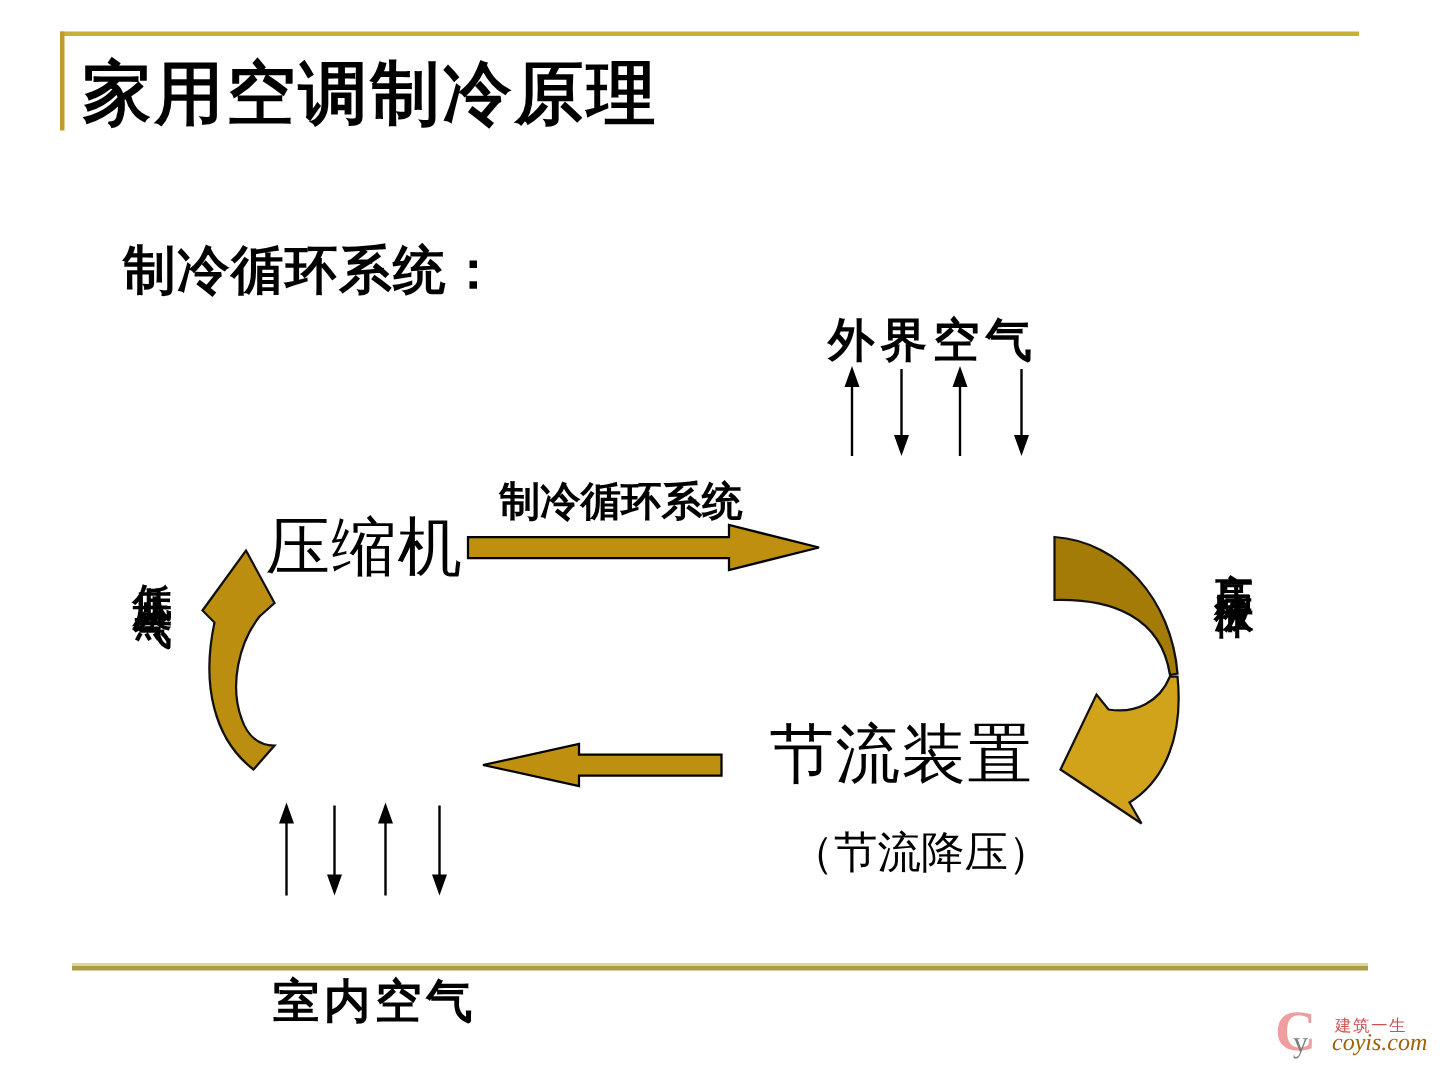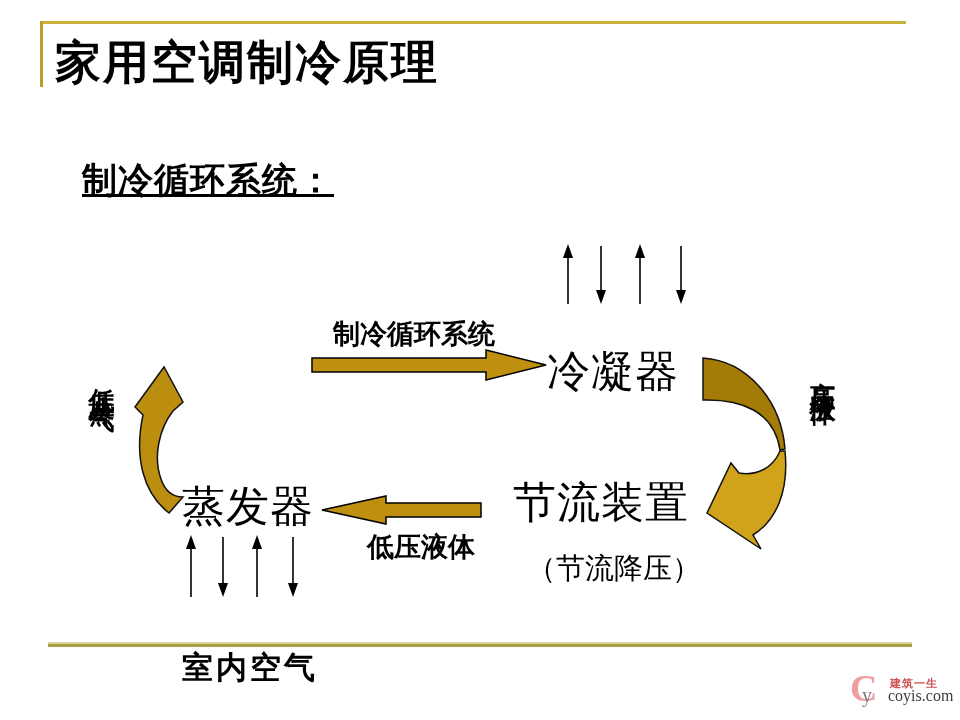--- a/index.html
+++ b/index.html
@@ -10,21 +10,21 @@
   .abs{position:absolute;white-space:nowrap;}
 
   
   .top-rule{position:absolute;left:40px;top:21px;width:866px;height:3px;background:#c9b037;}
   .left-rule{position:absolute;left:40px;top:21px;width:3px;height:66px;background:#bf9d2c;}
   .bottom-rule{position:absolute;left:48px;top:644px;width:864px;height:3px;
     background:#ab9c48;box-shadow:0 -2px 0 #ddd49b;}
 
   
   .title{left:55px;top:32px;font-size:46px;font-weight:bold;letter-spacing:2px;}
-  .subtitle{left:82px;top:157px;font-size:35px;font-weight:bold;letter-spacing:1px;text-decoration:underline;}
+  .subtitle{left:82px;top:157px;font-size:35px;font-weight:bold;letter-spacing:1px;}
   .node{font-size:43px;font-weight:normal;letter-spacing:1px;}
   .paren{font-size:29px;}
   .small-bold{font-weight:bold;font-size:27px;}
   .outside-air{left:552px;top:206px;font-size:31px;font-weight:bold;letter-spacing:4px;}
   .hot-vapor-paren{left:497px;top:297px;font-size:30px;font-weight:bold;}
   .compressor{left:177px;top:336px;}
   .compress-paren{left:190px;top:391px;}
   .arrow-label-hot{left:333px;top:316px;}
   .condenser{left:547px;top:343px;}
   .throttle{left:513px;top:474px;}
@@ -39,67 +39,66 @@
   .hp-liquid{left:807px;top:361px;height:140px;}
   .lp-vapor{left:86px;top:368px;height:140px;}
 
   svg{display:block;}
 
   
   .logo{left:850px;top:672px;width:100px;height:40px;}
   .logo-c{position:absolute;left:0;top:-6px;font-size:38px;font-weight:bold;color:#ee9e9e;
     font-family:"Liberation Serif","DejaVu Serif",serif;}
   .logo-y{position:absolute;left:12px;top:12px;font-size:20px;color:#7d7d7d;}
-  .logo-brand{position:absolute;left:40px;top:4px;font-size:11px;font-weight:bold;color:#cc5252;letter-spacing:1px;}
-  .logo-domain{position:absolute;left:38px;top:15px;font-size:16px;color:#404040;}
+  .logo-brand{position:absolute;left:40px;top:4px;font-size:11px;font-weight:normal;color:#cc5252;letter-spacing:1px;}
+  .logo-domain{position:absolute;left:38px;top:15px;font-size:16px;color:#a16207;font-style:italic;}
 </style>
 </head>
 <body>
 
 <div id="slide">
 
   <div class="top-rule"></div>
   <div class="left-rule"></div>
   <div class="bottom-rule"></div>
 
   <div class="abs title">家用空调制冷原理</div>
   <div class="abs subtitle">制冷循环系统：</div>
 
+  <div class="abs outside-air">外界空气</div>
   <svg class="abs" style="left:558px;top:244px" width="136" height="62">
     <g stroke="#000" stroke-width="1.6" fill="#000">
       <line x1="10" y1="60" x2="10" y2="12"></line>
         <polygon points="5,14 15,14 10,0" stroke="none"></polygon>
       <line x1="43" y1="2" x2="43" y2="48"></line>
         <polygon points="38,46 48,46 43,60" stroke="none"></polygon>
       <line x1="82" y1="60" x2="82" y2="12"></line>
         <polygon points="77,14 87,14 82,0" stroke="none"></polygon>
       <line x1="123" y1="2" x2="123" y2="48"></line>
         <polygon points="118,46 128,46 123,60" stroke="none"></polygon>
     </g>
   </svg>
 
+  <div class="abs node compressor">压缩机</div>
   <div class="abs small-bold arrow-label-hot">制冷循环系统</div>
   <svg class="abs" style="left:310px;top:346px" width="240" height="38">
     <polygon points="2,12 176,12 176,4 236,19 176,34 176,26 2,26" fill="#BF8F10" stroke="#000" stroke-width="1.5"></polygon>
   </svg>
-  <div class="abs node condenser">冷凝器</div>
 
   <svg class="abs" style="left:695px;top:355px" width="95" height="195">
     <path d="M8,3 C52,6 86,45 90,94 L85,95 C79,56 46,44 8,45 Z" fill="#A37B06" stroke="#111" stroke-width="1.5"></path>
     <path d="M90,96 C94,135 82,165 58,180 L66,194 L12,158 L36,108 L44,118 C62,121 78,113 85,96 Z" fill="#D1A31A" stroke="#111" stroke-width="1.5"></path>
   </svg>
   <div class="abs vtext hp-liquid">高压液体</div>
 
   <div class="abs paren throttle-paren">（节流降压）</div>
   <div class="abs node throttle">节流装置</div>
   <svg class="abs" style="left:318px;top:492px" width="166" height="36">
     <polygon points="163,11 68,11 68,4 4,18 68,32 68,25 163,25" fill="#BF8F10" stroke="#000" stroke-width="1.5"></polygon>
   </svg>
-  <div class="abs small-bold lp-liquid">低压液体</div>
-  <div class="abs node evaporator">蒸发器</div>
 
   <svg class="abs" style="left:133px;top:365px" width="54" height="150">
     <path d="M36,148 C10,128 1,92 10,50 L2,42 L31,2 L50,37 L40,46 C26,64 20,92 28,114 C32,126 40,132 50,132 Z" fill="#BC8E10" stroke="#111" stroke-width="1.5"></path>
   </svg>
   <div class="abs vtext lp-vapor">低压蒸气</div>
 
   <svg class="abs" style="left:182px;top:533px" width="122" height="68">
     <g stroke="#000" stroke-width="1.6" fill="#000">
       <line x1="9" y1="64" x2="9" y2="14"></line>
         <polygon points="4,16 14,16 9,2 " stroke="none"></polygon>

